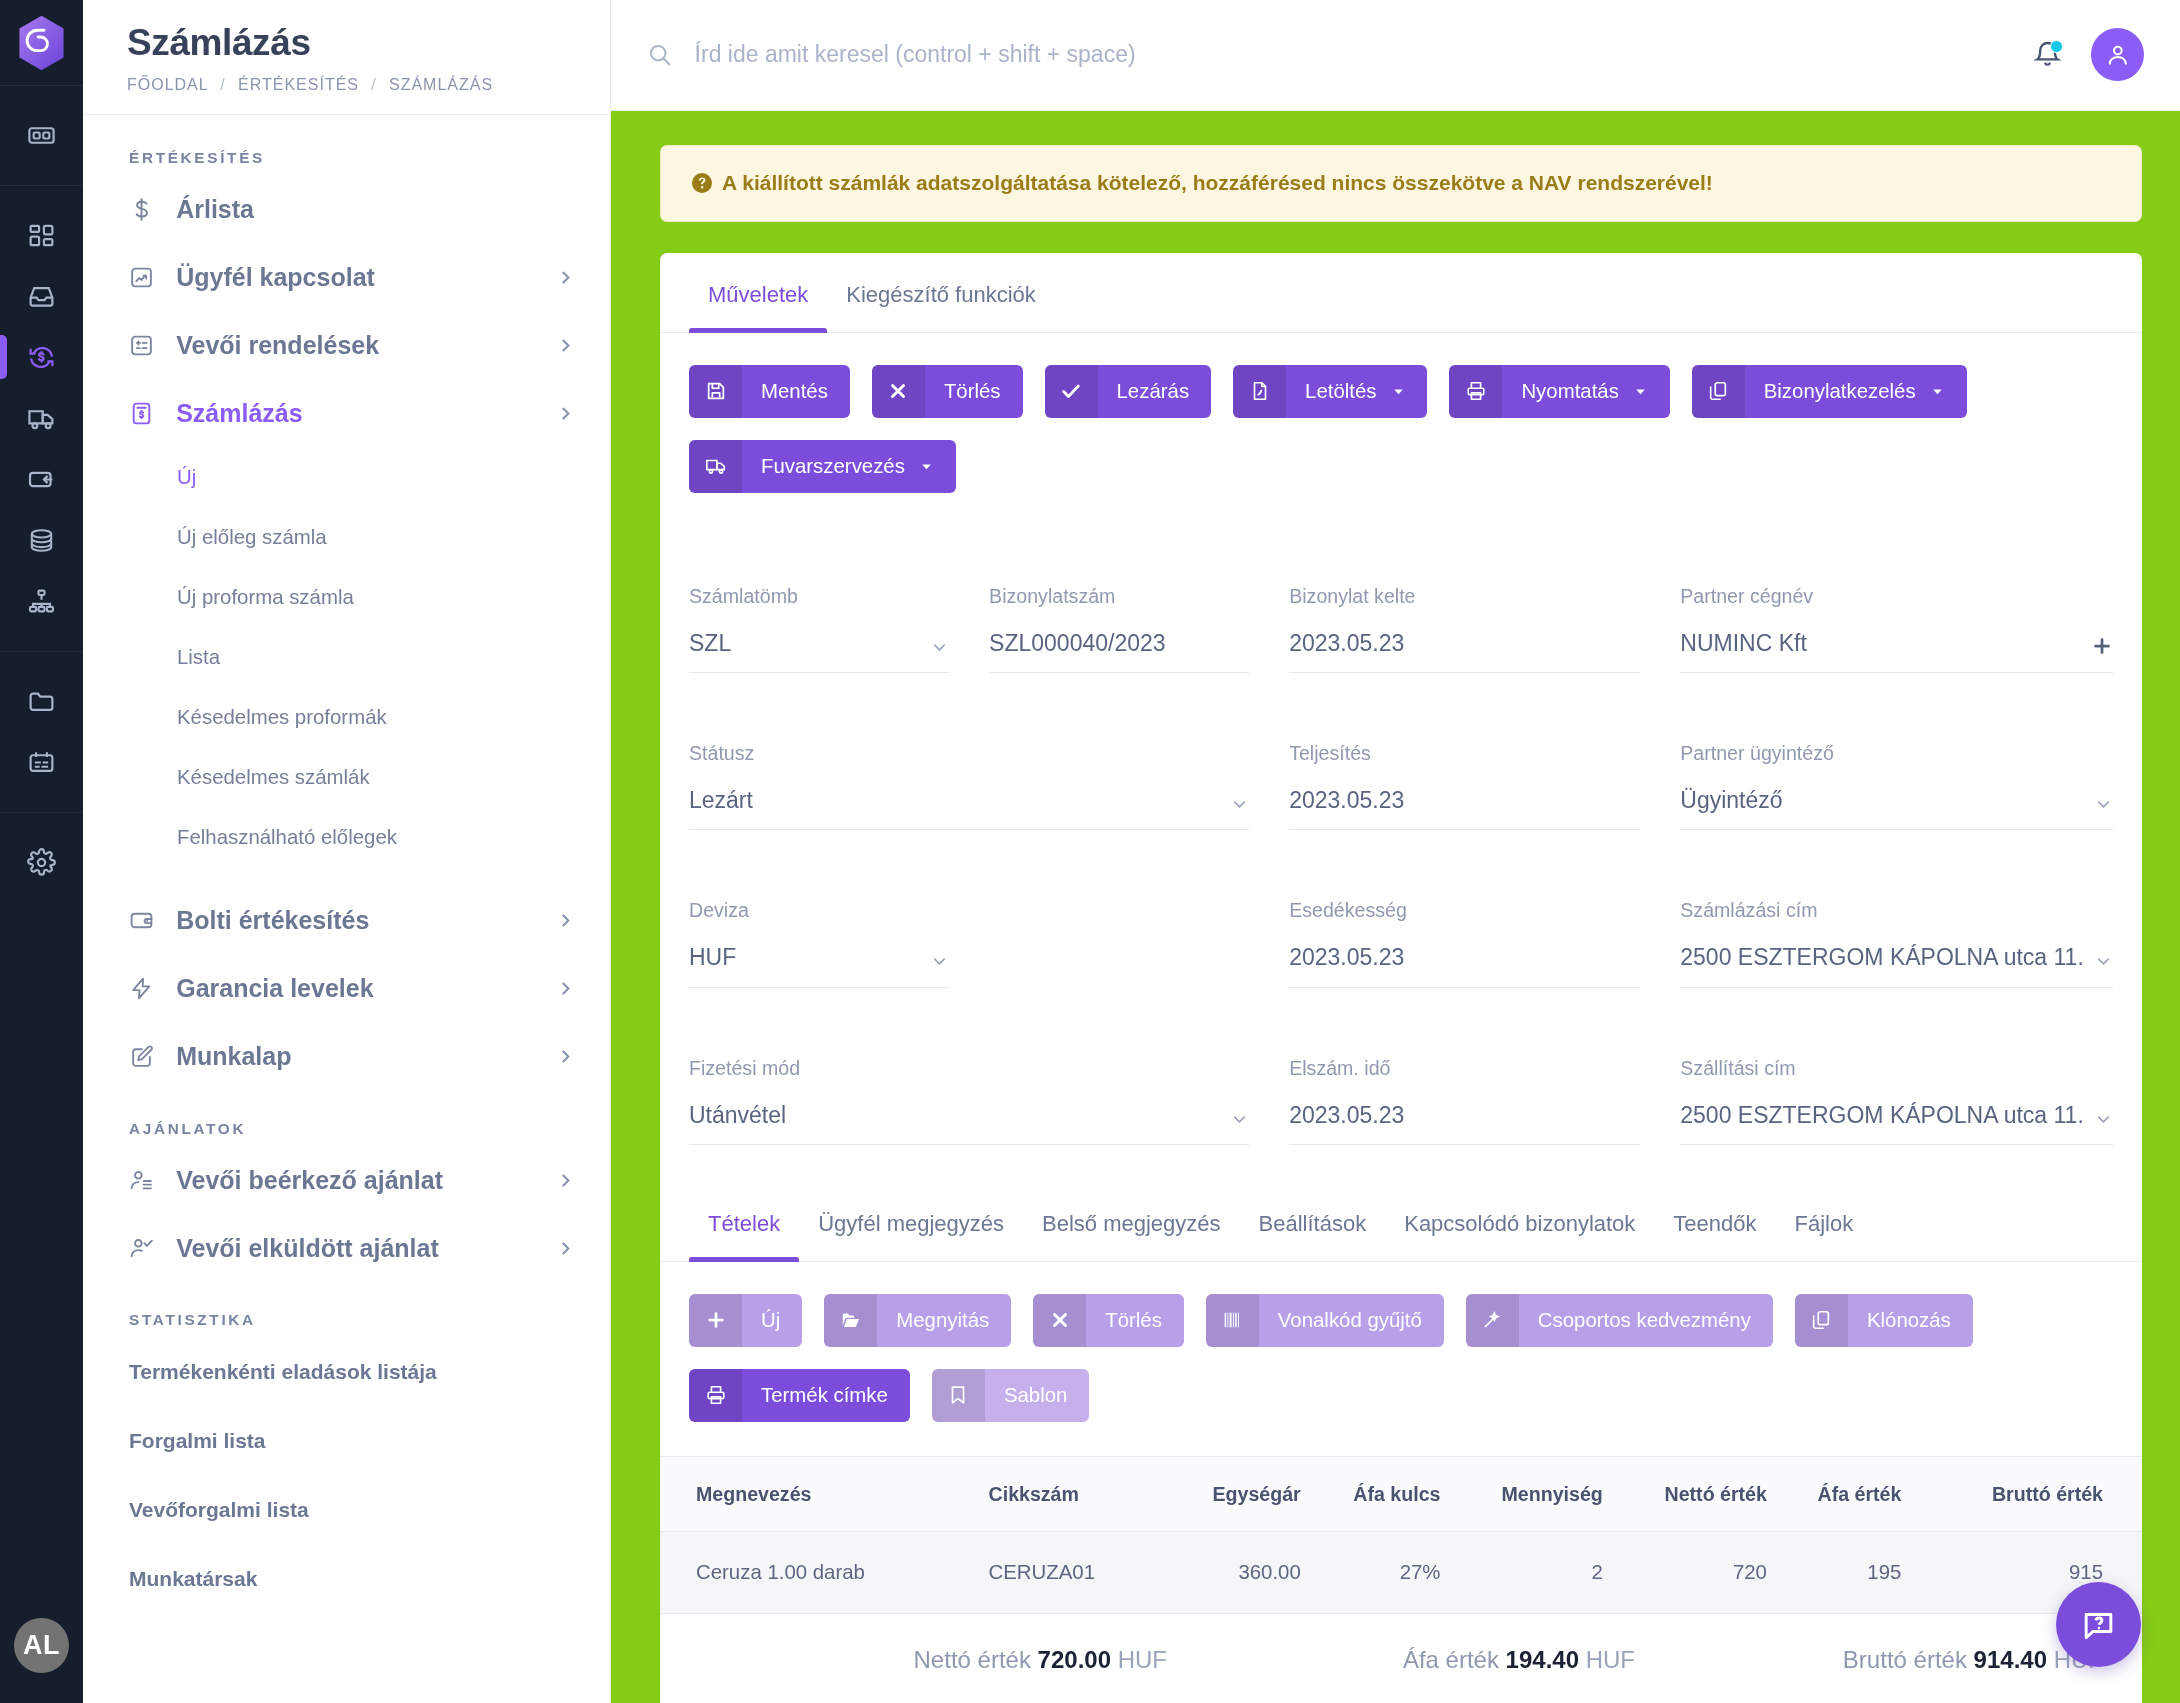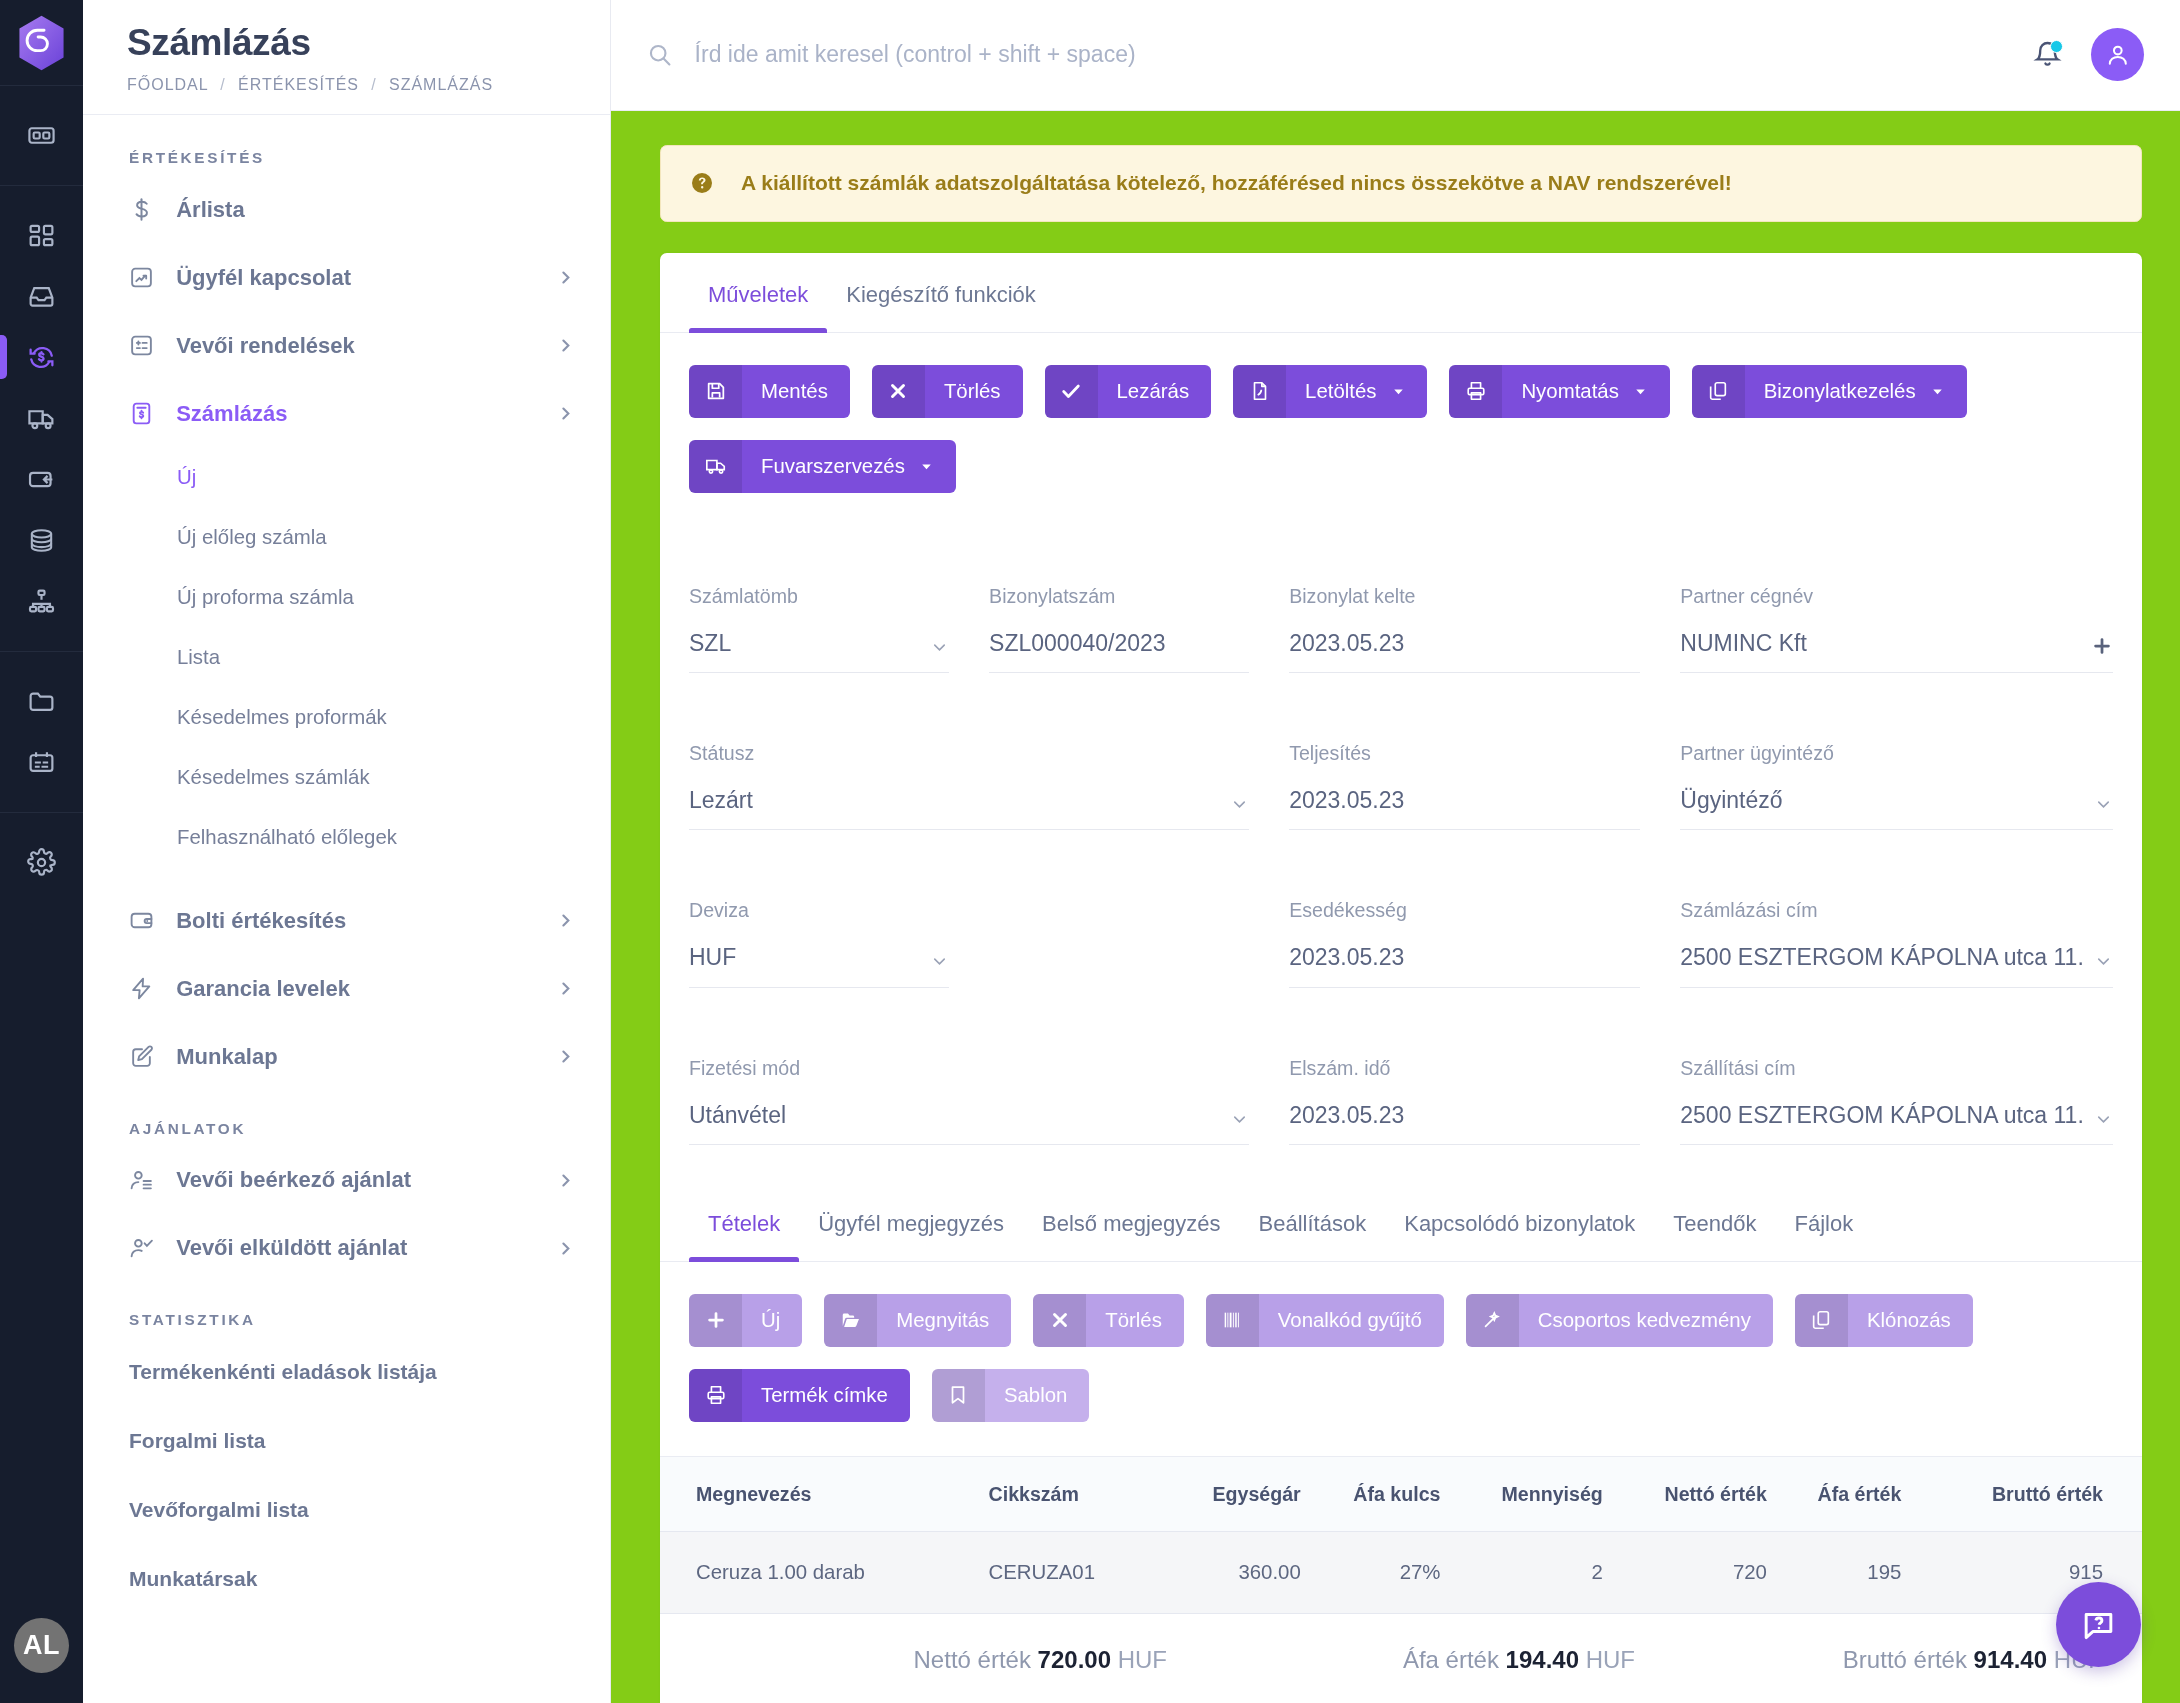--- a/index.html
+++ b/index.html
@@ -48,21 +48,21 @@
   .breadcrumb { margin-top: 12px; font-size: 16px; letter-spacing: 1px; color:#8b94ad; font-weight:500; }
   .breadcrumb .crumb-sep { margin: 0 6.8px; color:#b6bdcd; }
   .sidebar-divider { height:0.9px; background:#eaecf3; }
   .sidebar-scroll { flex:1 1 auto; overflow:hidden; padding-top: 34px; }
   .nav-section-title {
     font-size: 15.3px; font-weight: 700; letter-spacing: 2.7px;
     color:#7a84a0; padding: 0 0 8.5px 46px; text-transform: uppercase;
   }
   .nav-item {
     display:flex; align-items:center; height: 68px; padding-left: 46px; padding-right: 36px;
-    color:#6c7793; font-size: 22px; font-weight:700;
+    color:#6c7793; font-size: 25px; font-weight:700;
   }
   .nav-item .nav-ico { width: 37px; flex:0 0 37px; display:flex; align-items:center; color:#7c879f; }
   .nav-item .nav-ico svg { width: 25px; height: 25px; }
   .nav-item .nav-lbl { flex:1 1 auto; padding-left: 10.2px; white-space:nowrap; }
   .nav-item .nav-chev { color:#8b94ad; display:flex; align-items:center; }
   .nav-item .nav-chev svg { width: 17px; height: 17px; }
   .nav-item.active { color:#8b5cf6; }
   .nav-item.active .nav-ico { color:#8b5cf6; }
   .nav-sub {
     display:flex; align-items:center; height: 60px; padding-left: 94px;
@@ -99,21 +99,21 @@
   .user-avatar {
     width: 53px; height:53px; border-radius:50%; background:#8b5cf6;
     display:flex; align-items:center; justify-content:center; color:#fff;
   }
   .user-avatar svg { width: 25.6px; height:25.6px; }
 
   .content { flex:1 1 auto; overflow:hidden; padding: 34px 39px 0 49px; }
 
   .alert {
     background:#fdf6e0; border:0.9px solid #f3e6bd; border-radius: 6.8px;
-    padding: 25.6px 29px; display:flex; align-items:center; gap: 27px;
+    padding: 25.6px 29px; display:flex; align-items:center; gap: 8px;
     color:#9a7d19; font-size: 21px; font-weight:700; margin-bottom: 31px;
   }
   .alert .alert-ico { display:flex; }
   .alert .alert-ico svg { width: 24px; height:24px; }
 
   .card { background:#fff; border-radius: 6.8px; box-shadow: 0 0.9px 2.6px rgba(40,50,80,.07); }
 
   .tabs-row {
     display:flex; align-items:flex-end; gap: 0; border-bottom: 0.9px solid #e9ebf2;
     padding: 0 29px;

